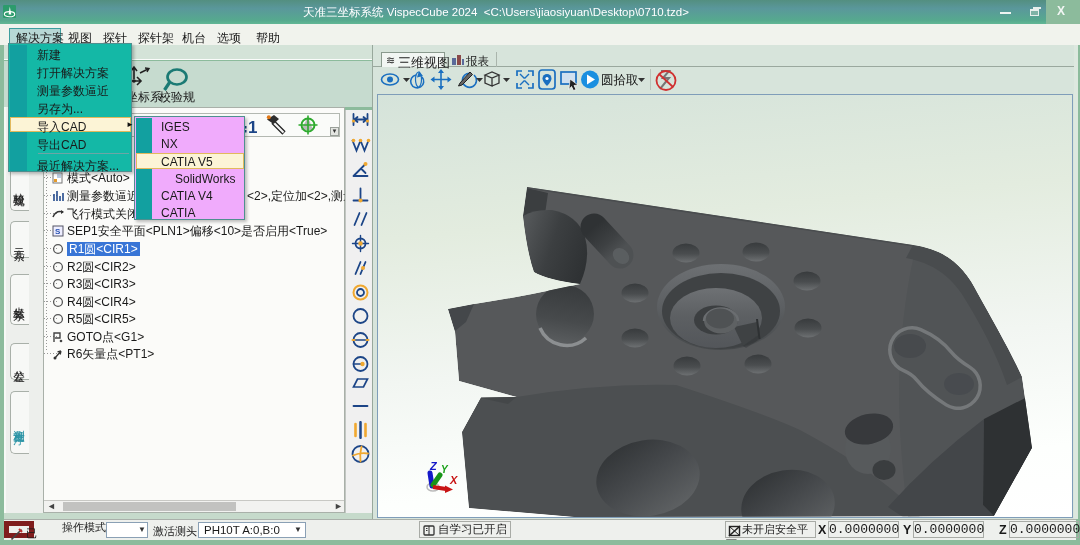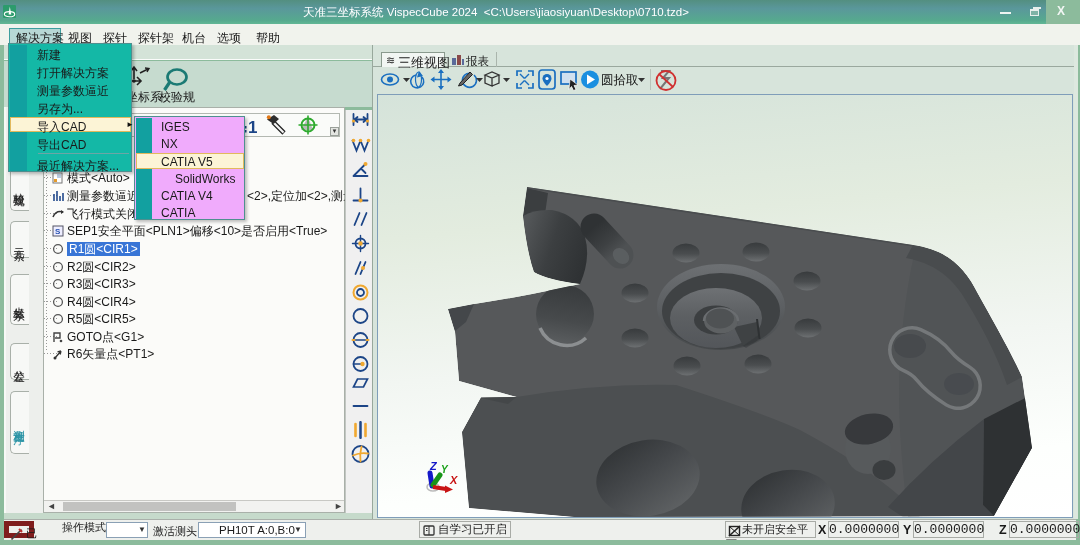--- a/index.html
+++ b/index.html
@@ -371,21 +371,21 @@
   <svg class="abs" style="left:2px;top:2px" width="13" height="12">
       <path d="M2 10 L9 3 M9 3l2-1M2 10l-1.5 1.5" stroke="#444" stroke-width="1.6" fill="none"></path>
       <path d="M8 1 l3 3" stroke="#c03030" stroke-width="2"></path>
     </svg>
   <span style="margin-left:17px;font-size:11px">已脱机</span>
 </div>
 <div class="abs" style="left:62px;top:520px;font-size:11px">操作模式</div>
 <div class="abs" style="left:106px;top:522px;width:42px;height:16px;background:#fff;border:1px solid #8aa0b5"></div>
 <div class="abs" style="left:138px;top:525px;font-size:8px;color:#333">▼</div>
 <div class="abs" style="left:153px;top:524px;font-size:11px">激活测头</div>
-<div class="abs" style="left:198px;top:522px;width:108px;height:16px;background:#fff;border:1px solid #8aa0b5;line-height:14px;padding-left:20px;font-size:11.5px">PH10T A:0,B:0</div>
+<div class="abs" style="left:198px;top:522px;width:108px;height:16px;background:#fff;border:1px solid #8aa0b5;line-height:14px;padding-left:5px;font-size:11.5px">PH10T A:0,B:0</div>
 <div class="abs" style="left:294px;top:525px;font-size:8px;color:#333">▼</div>
 <div class="abs" style="left:419px;top:521px;width:92px;height:17px;border:1px solid #a8aba6;line-height:15px">
   <svg class="abs" style="left:3px;top:2.5px" width="13" height="12">
       <rect x="1" y="1" width="10" height="9" rx="1" fill="none" stroke="#333" stroke-width="1.3"></rect>
       <path d="M6 1 v9 M3 3.5h1.5M3 5.5h1.5" stroke="#333" stroke-width="1"></path>
     </svg>
   <span style="margin-left:18px;font-size:11.5px">自学习已开启</span>
 </div>
 <div class="abs" style="left:725px;top:521px;width:91px;height:17px;border:1px solid #a8aba6;line-height:15px">
   <svg class="abs" style="left:2px;top:2px" width="13" height="13">

